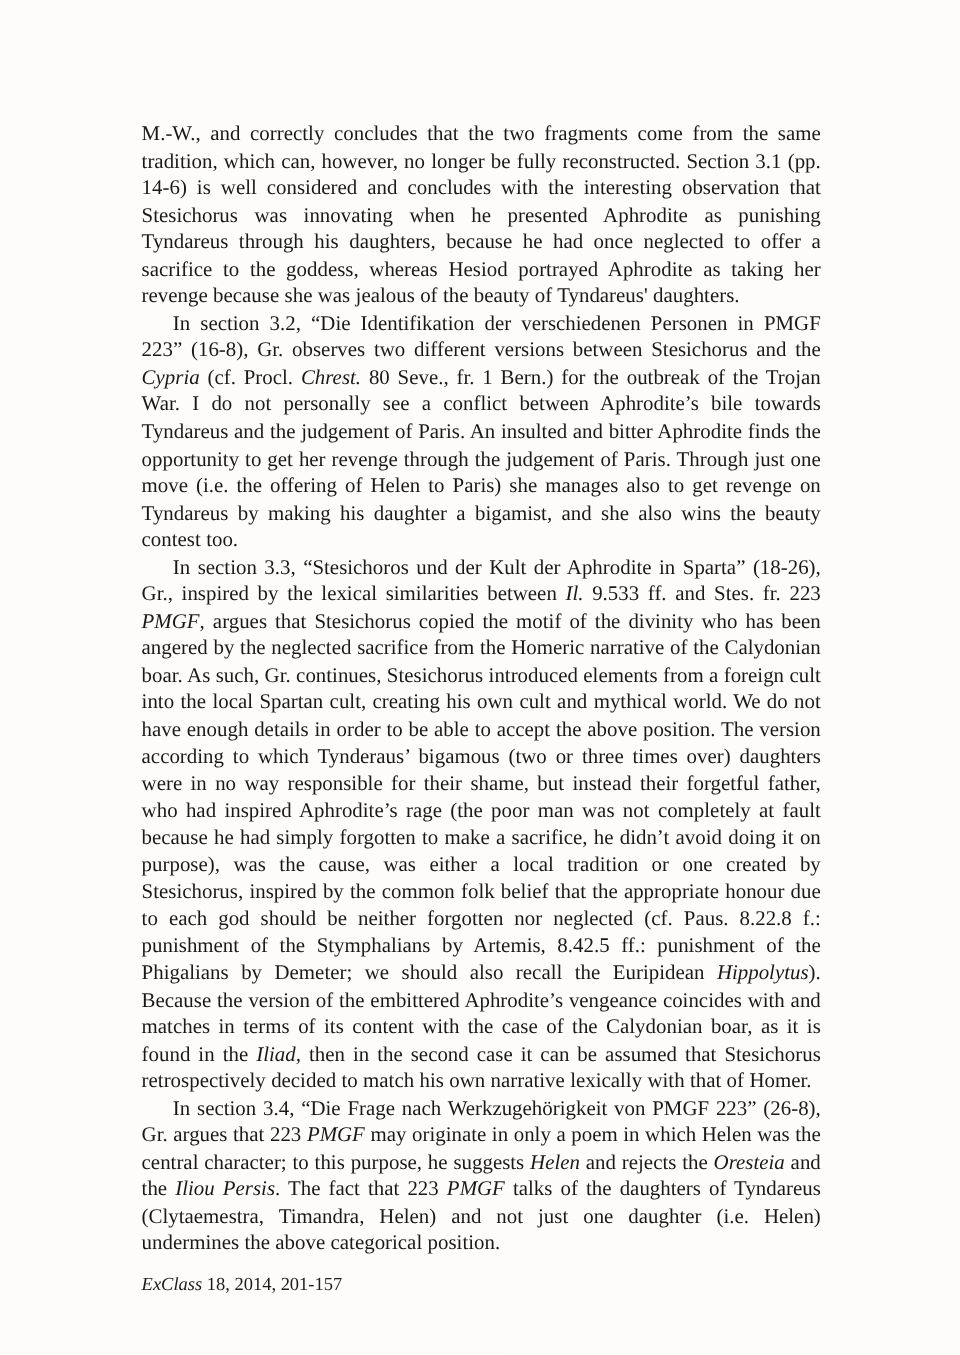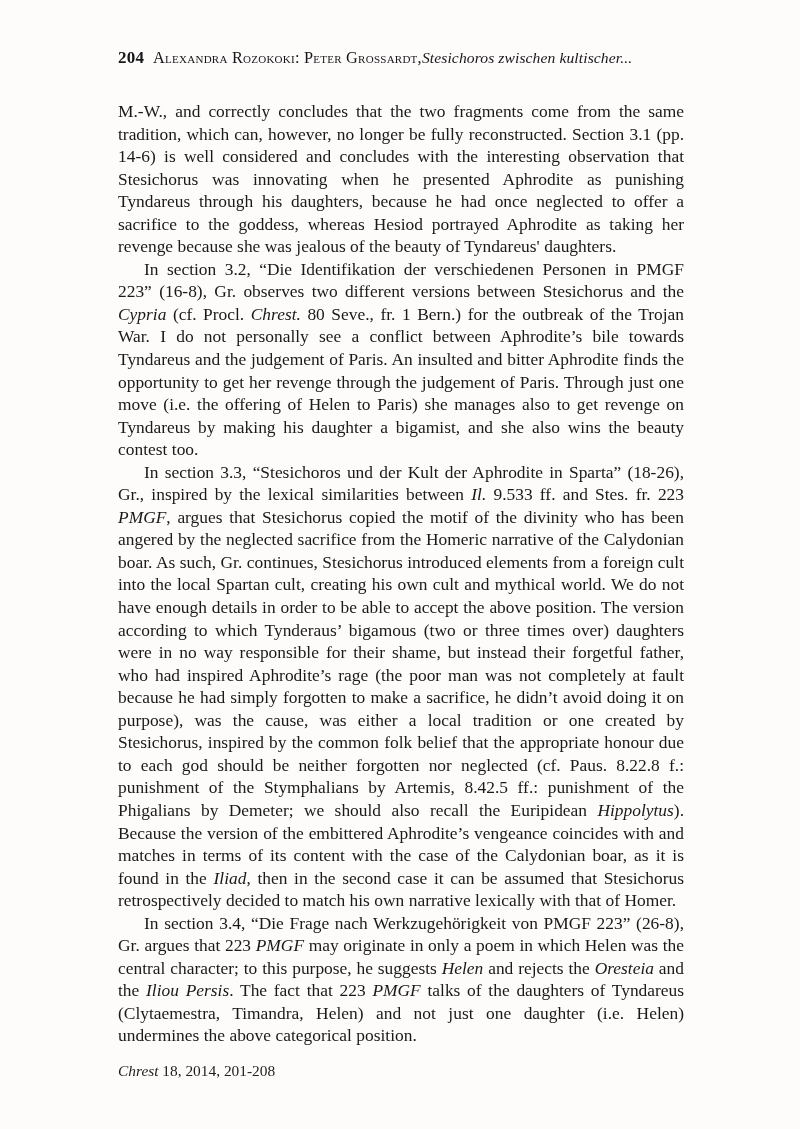--- a/index.html
+++ b/index.html
@@ -86,28 +86,25 @@
   }
   .footer .ital {
     font-style: italic;
   }
 </style>
 </head>
 <body>
 
 <div class="page">
 
-  <div class="running-head">
-    <span class="rh-folio">204</span><span class="rh-names">Alexandra Rozokoki: Peter Grossardt,</span><span class="rh-title">Stesichoros zwischen kultischer...</span>
-  </div>
 
   <div class="body-col">
       <p class="para"><span>M.-W., and correctly concludes that the two fragments come from the same tradition, which can, however, no longer be fully reconstructed. Section 3.1 (pp. 14-6) is well considered and concludes with the interesting observation that Stesichorus was innovating when he presented Aphrodite as punishing Tyndareus through his daughters, because he had once neglected to offer a sacrifice to the goddess, whereas Hesiod portrayed Aphrodite as taking her revenge because she was jealous of the beauty of Tyndareus' daughters.</span></p>
       <p class="para indent"><span>In section 3.2, “Die Identifikation der verschiedenen Personen in PMGF 223” (16-8), Gr. observes two different versions between Stesichorus and the </span><i>Cypria</i><span> (cf. Procl. </span><i>Chrest.</i><span> 80 Seve., fr. 1 Bern.) for the outbreak of the Trojan War. I do not personally see a conflict between Aphrodite’s bile towards Tyndareus and the judgement of Paris. An insulted and bitter Aphrodite finds the opportunity to get her revenge through the judgement of Paris. Through just one move (i.e. the offering of Helen to Paris) she manages also to get revenge on Tyndareus by making his daughter a bigamist, and she also wins the beauty contest too.</span></p>
       <p class="para indent"><span>In section 3.3, “Stesichoros und der Kult der Aphrodite in Sparta” (18-26), Gr., inspired by the lexical similarities between </span><i>Il.</i><span> 9.533 ff. and Stes. fr. 223 </span><i>PMGF</i><span>, argues that Stesichorus copied the motif of the divinity who has been angered by the neglected sacrifice from the Homeric narrative of the Calydonian boar. As such, Gr. continues, Stesichorus introduced elements from a foreign cult into the local Spartan cult, creating his own cult and mythical world. We do not have enough details in order to be able to accept the above position. The version according to which Tynderaus’ bigamous (two or three times over) daughters were in no way responsible for their shame, but instead their forgetful father, who had inspired Aphrodite’s rage (the poor man was not completely at fault because he had simply forgotten to make a sacrifice, he didn’t avoid doing it on purpose), was the cause, was either a local tradition or one created by Stesichorus, inspired by the common folk belief that the appropriate honour due to each god should be neither forgotten nor neglected (cf. Paus. 8.22.8 f.: punishment of the Stymphalians by Artemis, 8.42.5 ff.: punishment of the Phigalians by Demeter; we should also recall the Euripidean </span><i>Hippolytus</i><span>). Because the version of the embittered Aphrodite’s vengeance coincides with and matches in terms of its content with the case of the Calydonian boar, as it is found in the </span><i>Iliad</i><span>, then in the second case it can be assumed that Stesichorus retrospectively decided to match his own narrative lexically with that of Homer.</span></p>
       <p class="para indent"><span>In section 3.4, “Die Frage nach Werkzugehörigkeit von PMGF 223” (26-8), Gr. argues that 223 </span><i>PMGF</i><span> may originate in only a poem in which Helen was the central character; to this purpose, he suggests </span><i>Helen</i><span> and rejects the </span><i>Oresteia</i><span> and the </span><i>Iliou Persis</i><span>. The fact that 223 </span><i>PMGF</i><span> talks of the daughters of Tyndareus (Clytaemestra, Timandra, Helen) and not just one daughter (i.e. Helen) undermines the above categorical position.</span></p>
     </div>
 
   <div class="footer">
-    <span class="ital">Chrest</span><span> 18, 2014, 201-208</span>
+    <span class="ital">ExClass</span><span> 18, 2014, 201-157</span>
   </div>
 
 </div>
 
 </body></html>

